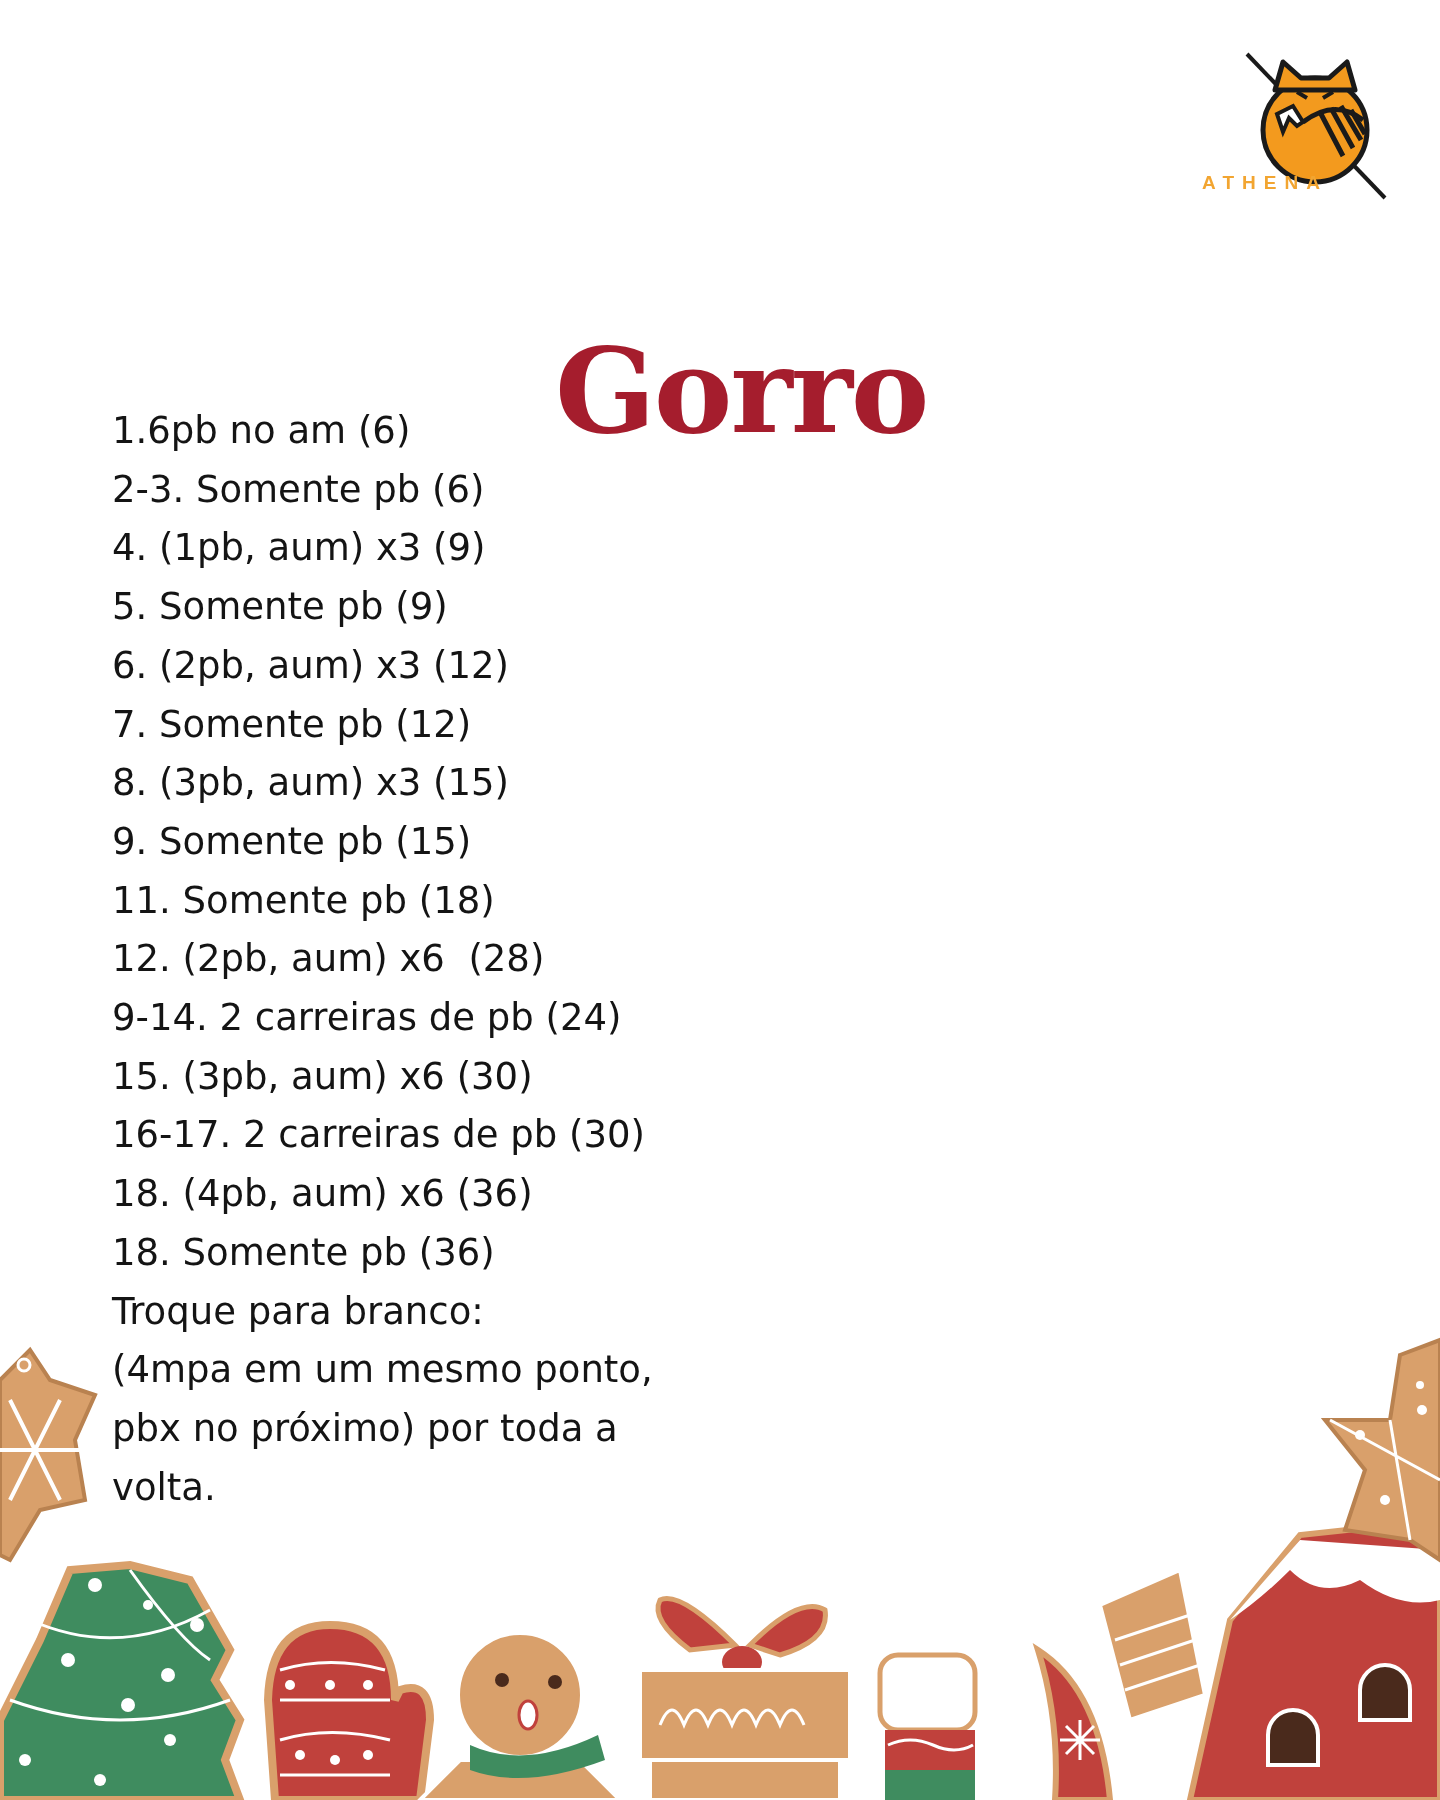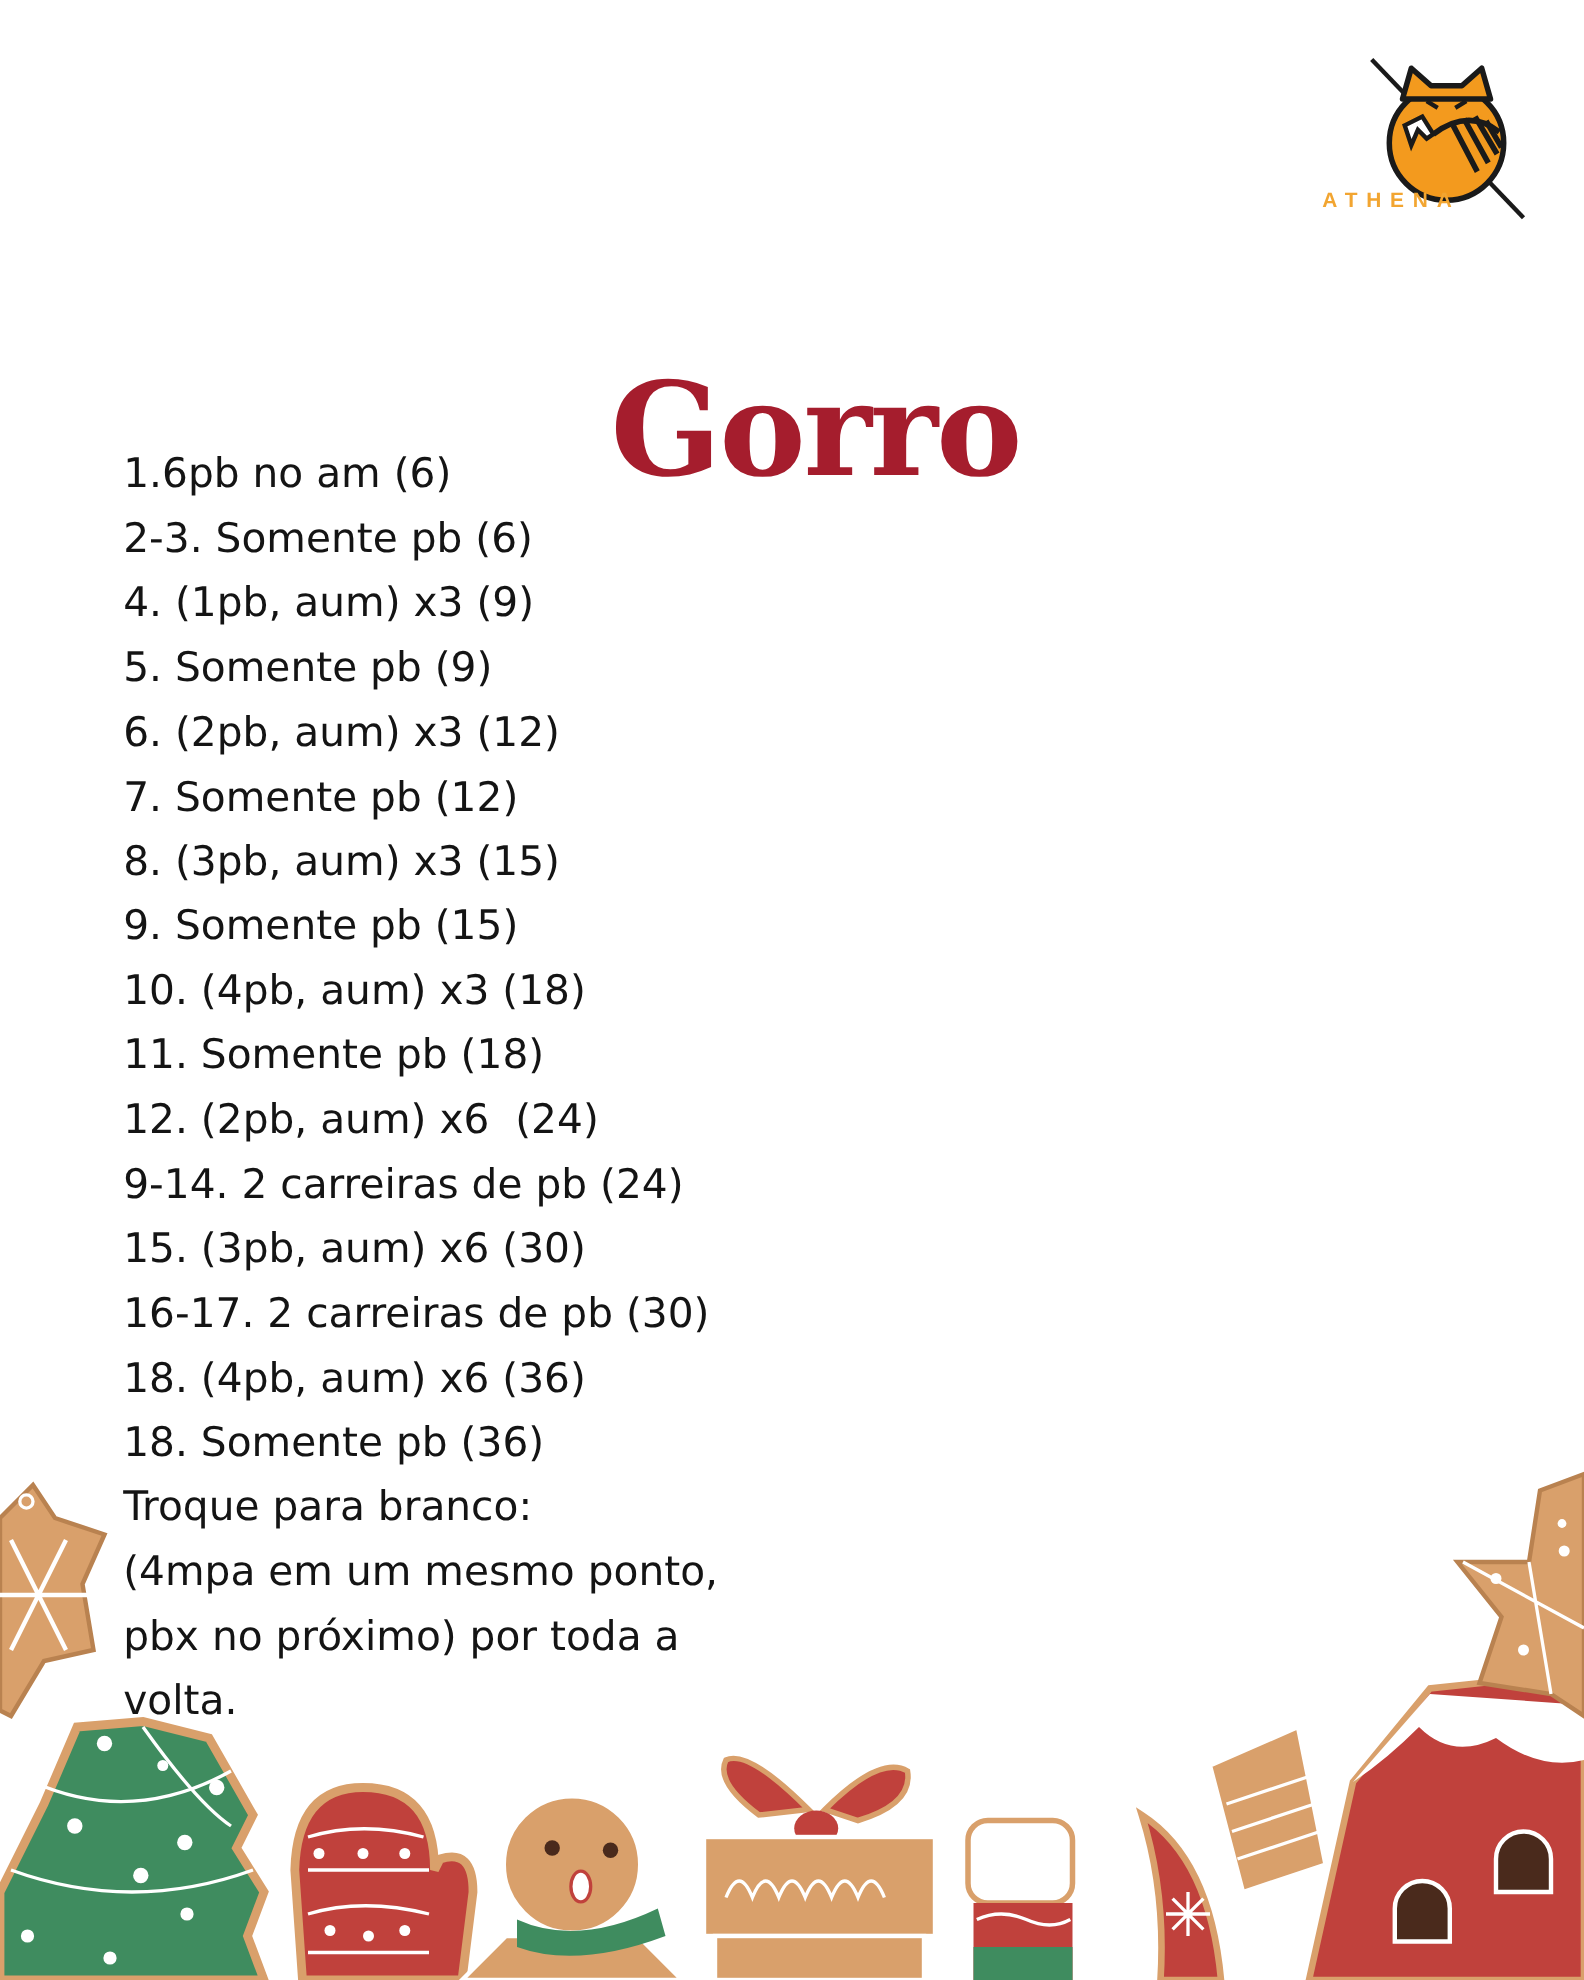--- a/index.html
+++ b/index.html
@@ -34,23 +34,22 @@
 
 <ul class="steps">
   <li>1.6pb no am (6)</li>
   <li>2-3. Somente pb (6)</li>
   <li>4. (1pb, aum) x3 (9)</li>
   <li>5. Somente pb (9)</li>
   <li>6. (2pb, aum) x3 (12)</li>
   <li>7. Somente pb (12)</li>
   <li>8. (3pb, aum) x3 (15)</li>
   <li>9. Somente pb (15)</li>
-  <li>10. (4pb, aum) x3 (18)</li>
   <li>11. Somente pb (18)</li>
-  <li>12. (2pb, aum) x6  (24)</li>
+  <li>12. (2pb, aum) x6  (28)</li>
   <li>9-14. 2 carreiras de pb (24)</li>
   <li>15. (3pb, aum) x6 (30)</li>
   <li>16-17. 2 carreiras de pb (30)</li>
   <li>18. (4pb, aum) x6 (36)</li>
   <li>18. Somente pb (36)</li>
   <li>Troque para branco:</li>
   <li>(4mpa em um mesmo ponto,</li>
   <li>pbx no próximo) por toda a</li>
   <li>volta.</li>
 </ul>

